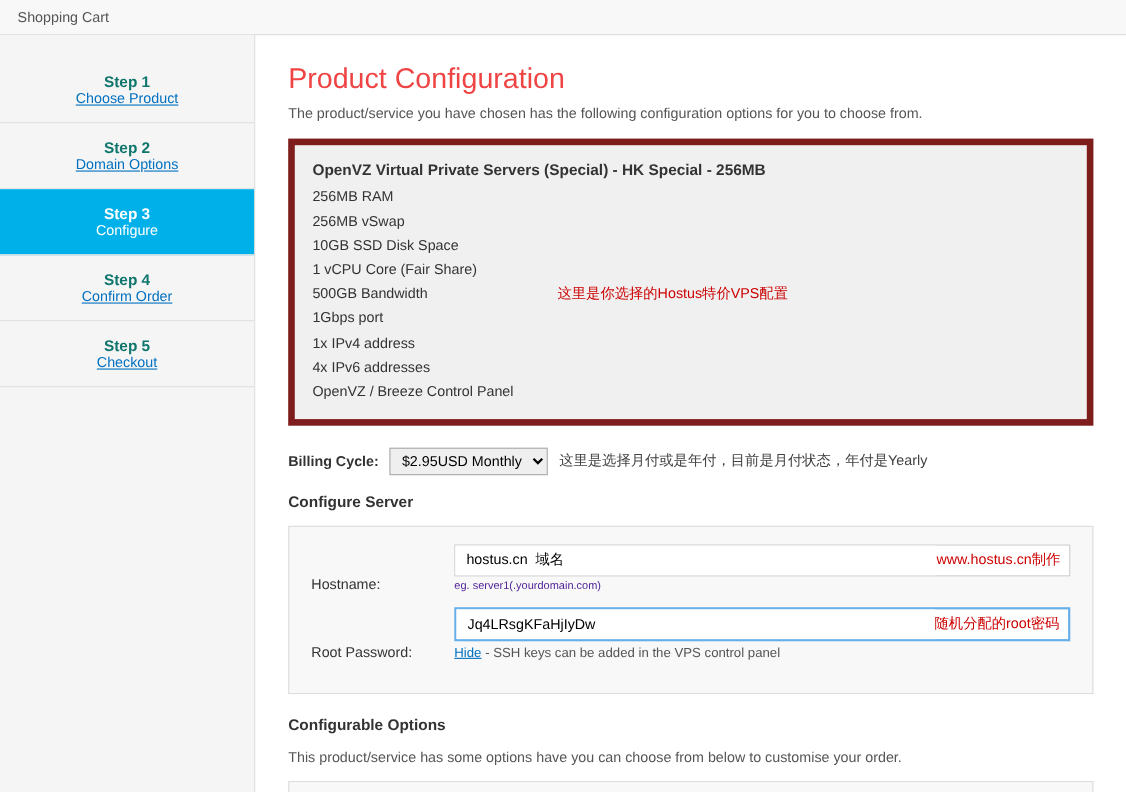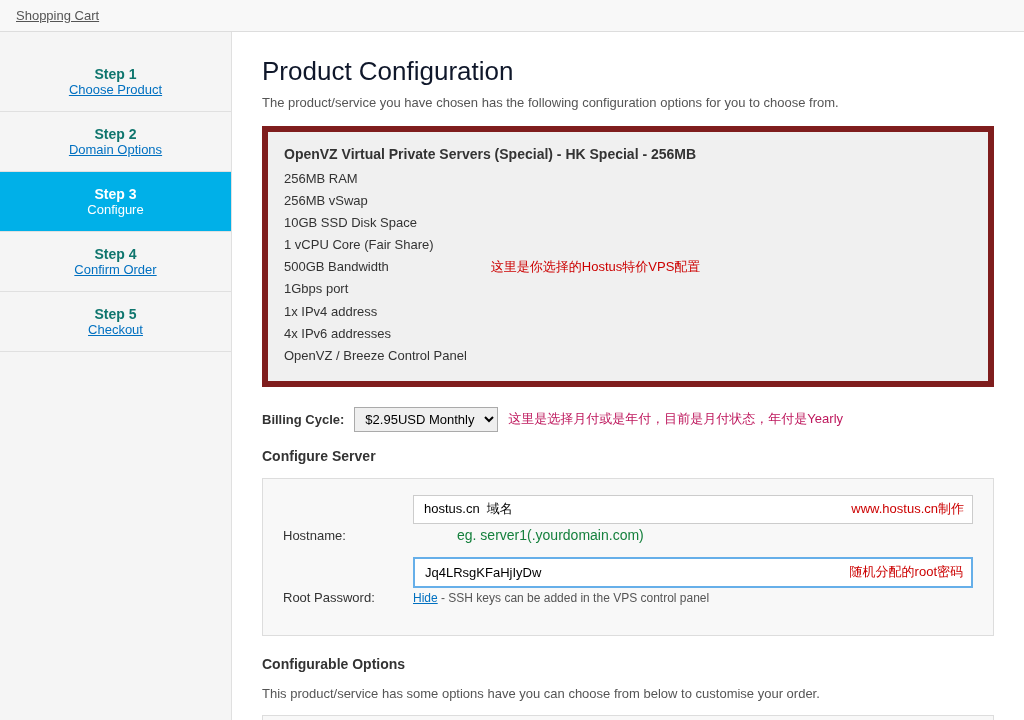--- a/index.html
+++ b/index.html
@@ -4,21 +4,20 @@
   <style>
     * { box-sizing: border-box; margin: 0; padding: 0; }
     body { font-family: Arial, sans-serif; font-size: 14px; color: #333; background: #fff; }
 
     .top-bar {
       background: #f8f8f8;
       border-bottom: 1px solid #ddd;
       padding: 8px 16px;
       font-size: 13px;
       color: #555;
-      text-decoration: underline;
     }
 
     .main-container {
       display: flex;
       min-height: calc(720px - 36px);
     }
 
     
     .sidebar {
       width: 232px;
@@ -63,21 +62,21 @@
     
     .content {
       flex: 1;
       padding: 24px 30px;
       overflow-y: auto;
     }
 
     .page-title {
       font-size: 26px;
       font-weight: normal;
-      color: #0f172a;
+      color: #ef4444;
       margin-bottom: 8px;
     }
 
     .page-subtitle {
       font-size: 13px;
       color: #555;
       margin-bottom: 16px;
     }
 
     .product-box {
@@ -88,21 +87,21 @@
     }
 
     .product-name {
       font-weight: bold;
       font-size: 14px;
       margin-bottom: 6px;
     }
 
     .product-features {
       display: flex;
-      gap: 24px;
+      gap: 40px;
     }
 
     .features-left {
       font-size: 13px;
       line-height: 1.7;
       color: #333;
     }
 
     .features-note {
       color: #cc0000;
@@ -122,21 +121,21 @@
       font-weight: bold;
     }
 
     .billing-select {
       padding: 3px 6px;
       border: 1px solid #aaa;
       font-size: 13px;
     }
 
     .billing-note {
-      color: #be185d;
+      color: #404040;
     }
 
     .section-title {
       font-weight: bold;
       font-size: 14px;
       margin-bottom: 14px;
     }
 
     .configure-server {
       background: #f8f8f8;
@@ -156,24 +155,23 @@
       padding-top: 8px;
       font-size: 13px;
       color: #333;
     }
 
     .field-input-wrap {
       flex: 1;
     }
 
     .input-hint {
-      font-size: 14px;
-      color: #15803d;
+      font-size: 10px;
+      color: #4c1d95;
       margin-top: 3px;
-      margin-left: 44px;
     }
 
     .hostname-input-wrap {
       display: flex;
       align-items: center;
       border: 1px solid #ccc;
       background: #fff;
     }
 
     .hostname-input-wrap input {

